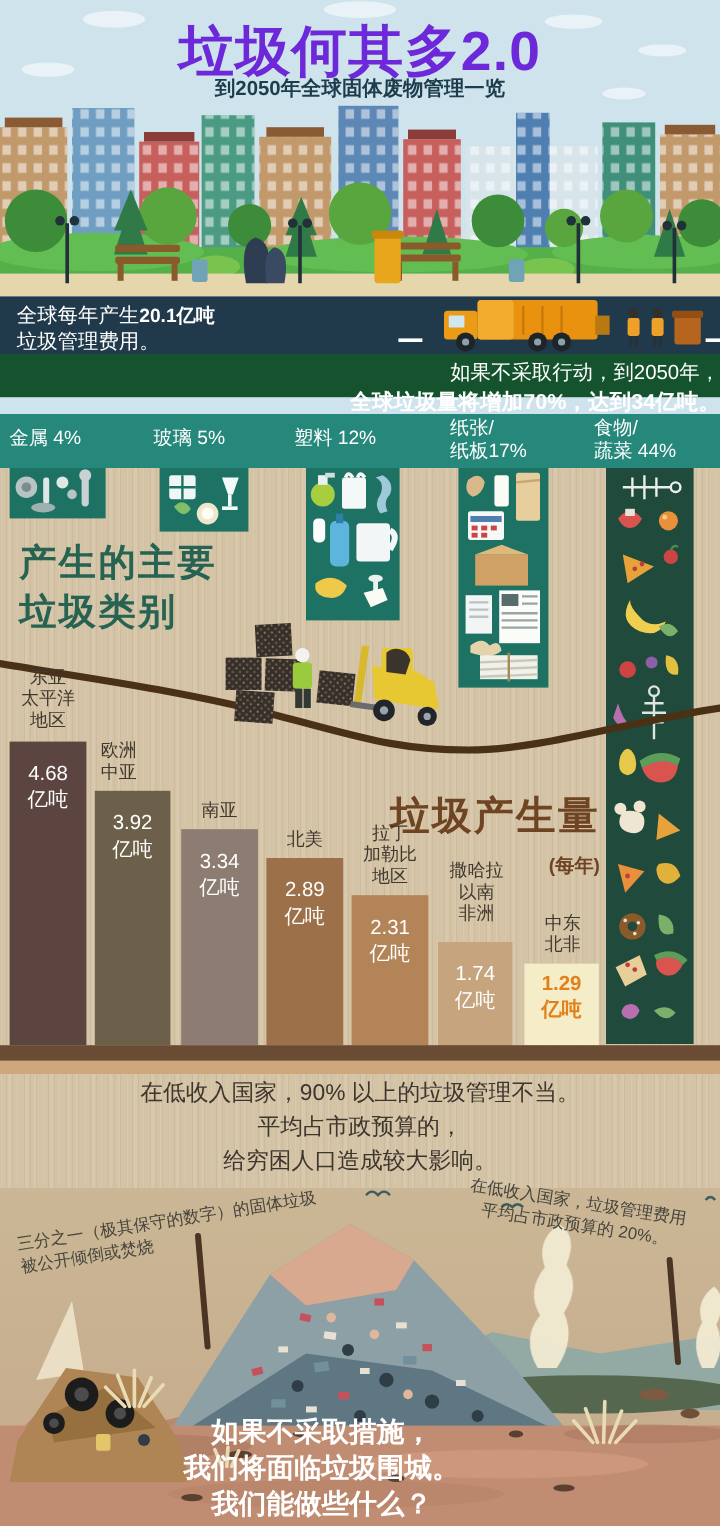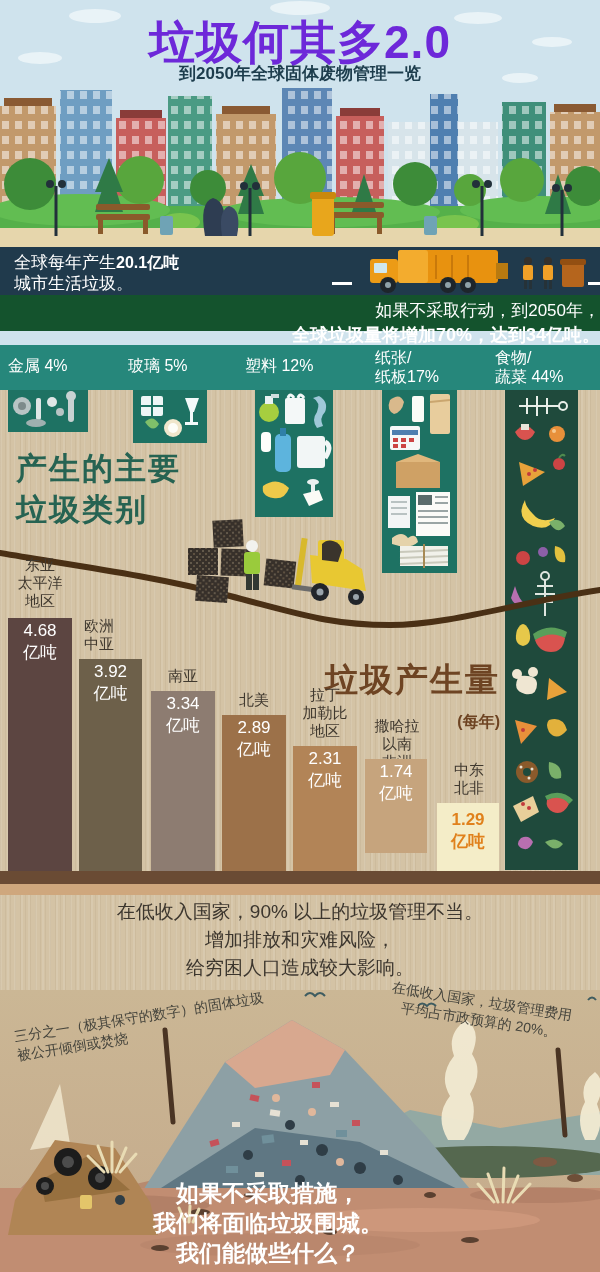--- a/index.html
+++ b/index.html
@@ -27,21 +27,21 @@
   .burlap{position:absolute;top:390px;left:0;width:600px;height:600px;background:#d4c3a5;
     background-image:repeating-linear-gradient(90deg,rgba(255,255,255,.10) 0 2px,rgba(0,0,0,0) 2px 7px),
       repeating-linear-gradient(90deg,rgba(110,85,50,.07) 0 1px,rgba(0,0,0,0) 1px 5px);}
   .tile{position:absolute;top:0;background:#1e7263;}
   .foodcol{position:absolute;top:0;background:#1f4a3c;}
   .sectitle{position:absolute;left:16px;top:58px;font-size:31px;font-weight:bold;
     color:#266352;line-height:41px;letter-spacing:2px;}
   .charttitle{position:absolute;top:236px;left:200px;width:300px;text-align:right;
     font-size:33px;font-weight:bold;color:#6e4423;line-height:36px;letter-spacing:2px;}
   .chartsub{font-size:16px;font-weight:bold;letter-spacing:0;}
-  .bar{position:absolute;text-align:center;color:#fff;font-size:17px;line-height:22px;padding-top:2px;box-sizing:border-box;}
+  .bar{position:absolute;text-align:center;color:#fff;font-size:17px;line-height:22px;padding-top:16px;box-sizing:border-box;}
   .blab{position:absolute;text-align:center;color:#40392f;font-size:15px;line-height:18px;font-weight:500;}
   .base1{position:absolute;top:481px;left:0;width:600px;height:13px;background:#6a4b34;}
   .base2{position:absolute;top:494px;left:0;width:600px;height:11px;background:#cfa77d;}
   .impact{position:absolute;top:508px;left:0;width:600px;text-align:center;
     font-size:19px;line-height:28px;color:#3c362e;font-weight:500;}
   
   .landfill{position:absolute;top:990px;left:0;width:600px;height:282px;}
   .anno{position:absolute;font-size:14px;color:#45443c;line-height:19px;font-weight:500;}
   .footer{position:absolute;top:188px;left:0;width:536px;text-align:center;color:#fff;
     font-size:23px;font-weight:bold;line-height:30px;}
@@ -187,21 +187,21 @@
       <rect x="160" y="128" width="13" height="19" rx="2" fill="#6fa3b5"></rect>
       <rect x="312" y="108" width="22" height="40" rx="3" fill="#e8a61c"></rect>
         <rect x="310" y="104" width="26" height="7" rx="2" fill="#c9880d"></rect>
       <rect x="424" y="128" width="13" height="19" rx="2" fill="#6fa3b5"></rect>
     </g>
   </svg>
 
   <div class="navy">
     <div class="txt">
       <span>全球每年产生</span><b>20.1亿吨</b><br>
-      <span>城市生活垃圾。</span>
+      <span>垃圾管理费用。</span>
     </div>
     <svg class="abs" style="top:0;left:0" width="600" height="48">
       <g fill="#fff">
           <rect x="332" y="35" width="20" height="3"></rect>
           <rect x="588" y="35" width="12" height="3"></rect>
         </g>
       <rect x="398" y="3" width="100" height="33" rx="3" fill="#e8920f"></rect>
       <rect x="398" y="3" width="30" height="33" rx="3" fill="#f3ac2e"></rect>
       <g stroke="#c9790a" stroke-width="2">
           <line x1="436" y1="8" x2="436" y2="32"></line>
@@ -445,29 +445,29 @@
     <div class="blab" style="left:216px;top:301px;width:76px"><span>北美</span></div>
     <div class="blab" style="left:287px;top:296px;width:76px"><span>拉丁</span><br><span>加勒比</span><br><span>地区</span></div>
     <div class="blab" style="left:359px;top:327px;width:76px"><span>撒哈拉</span><br><span>以南</span><br><span>非洲</span></div>
     <div class="blab" style="left:431px;top:371px;width:76px"><span>中东</span><br><span>北非</span></div>
 
     <div class="bar" style="left:8px;top:228px;width:64px;height:253px;background:#5c4541"><span>4.68</span><br><span>亿吨</span></div>
     <div class="bar" style="left:79px;top:269px;width:63px;height:212px;background:#6d604a"><span>3.92</span><br><span>亿吨</span></div>
     <div class="bar" style="left:151px;top:301px;width:64px;height:180px;background:#8d7c71"><span>3.34</span><br><span>亿吨</span></div>
     <div class="bar" style="left:222px;top:325px;width:64px;height:156px;background:#9c7149"><span>2.89</span><br><span>亿吨</span></div>
     <div class="bar" style="left:293px;top:356px;width:64px;height:125px;background:#b28457"><span>2.31</span><br><span>亿吨</span></div>
-    <div class="bar" style="left:365px;top:369px;width:62px;height:94px;background:#c6a47d"><span>1.74</span><br><span>亿吨</span></div>
+    <div class="bar" style="left:365px;top:395px;width:62px;height:94px;background:#c6a47d"><span>1.74</span><br><span>亿吨</span></div>
     <div class="bar" style="left:437px;top:413px;width:62px;height:68px;background:#f4edc8;color:#e0811c;font-weight:bold;padding-top:6px"><span>1.29</span><br><span>亿吨</span></div>
 
     <div class="base1"></div>
     <div class="base2"></div>
 
     <div class="impact">
       <div>在低收入国家，90% 以上的垃圾管理不当。</div>
-      <div>增加排放和灾难风险，</div>
+      <div>平均占市政预算的，</div>
       <div>给穷困人口造成较大影响。</div>
     </div>
   </div>
 
   <div class="landfill">
     <svg width="600" height="282">
       <defs>
         <linearGradient id="lfbg" x1="0" y1="0" x2="0" y2="1">
           <stop offset="0" stop-color="#cbb795"></stop>
             <stop offset="1" stop-color="#c4a98a"></stop>

